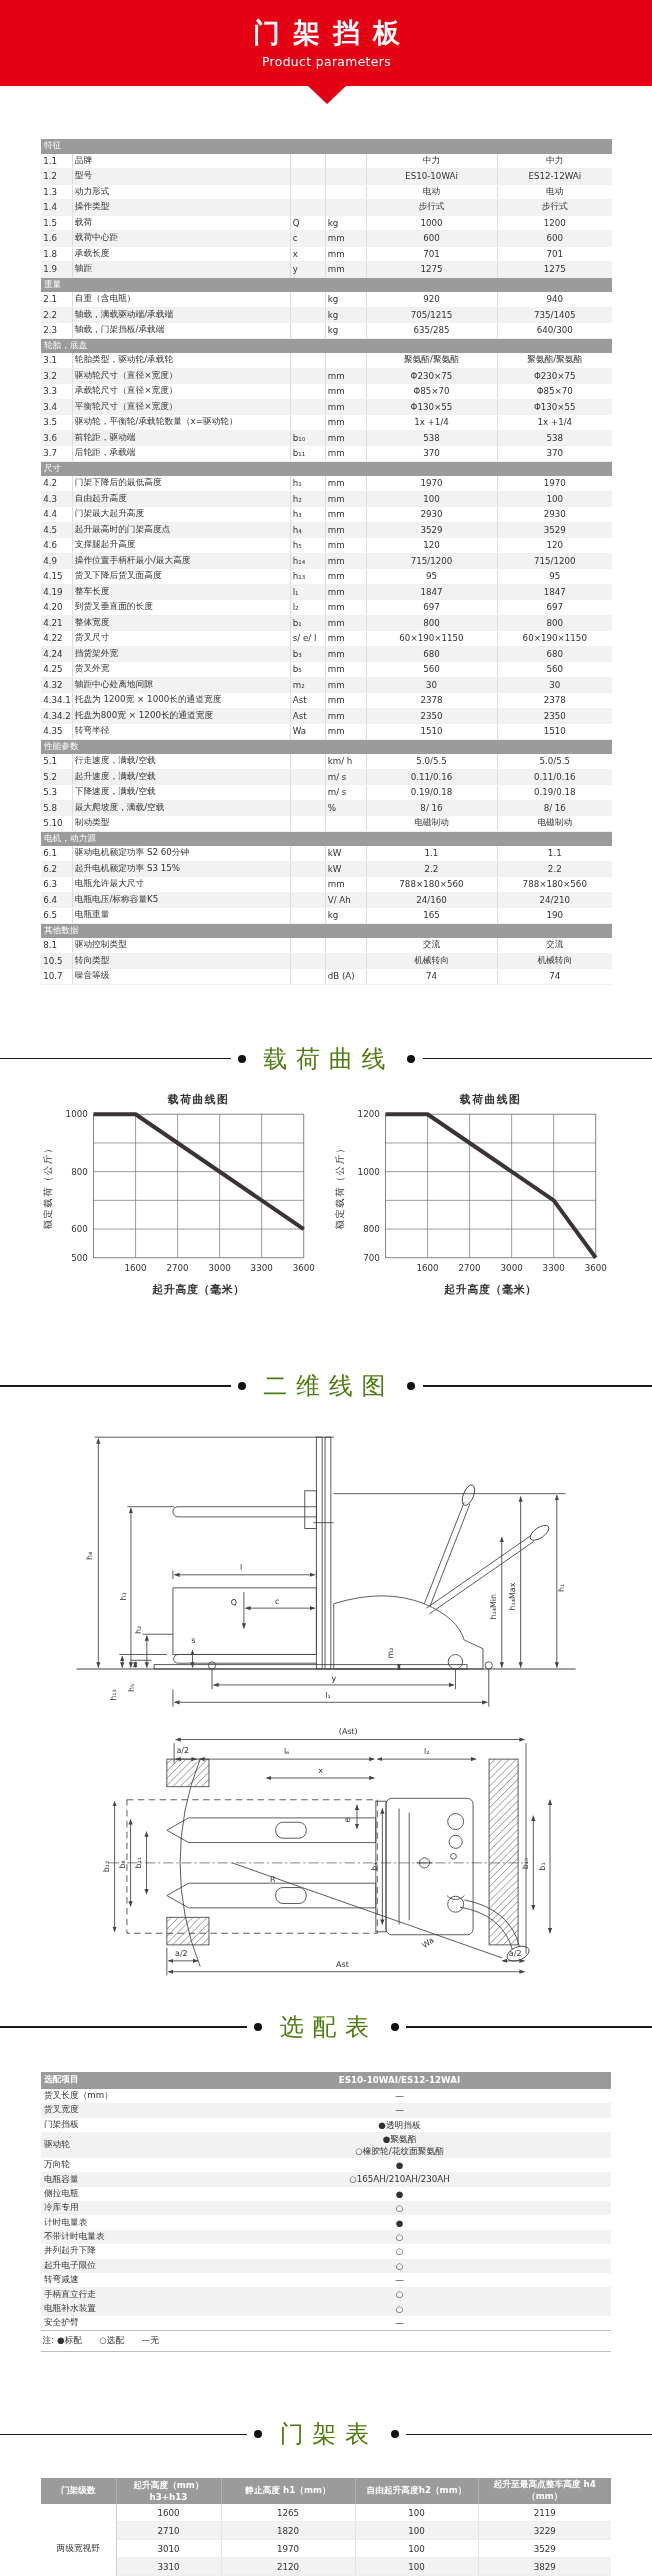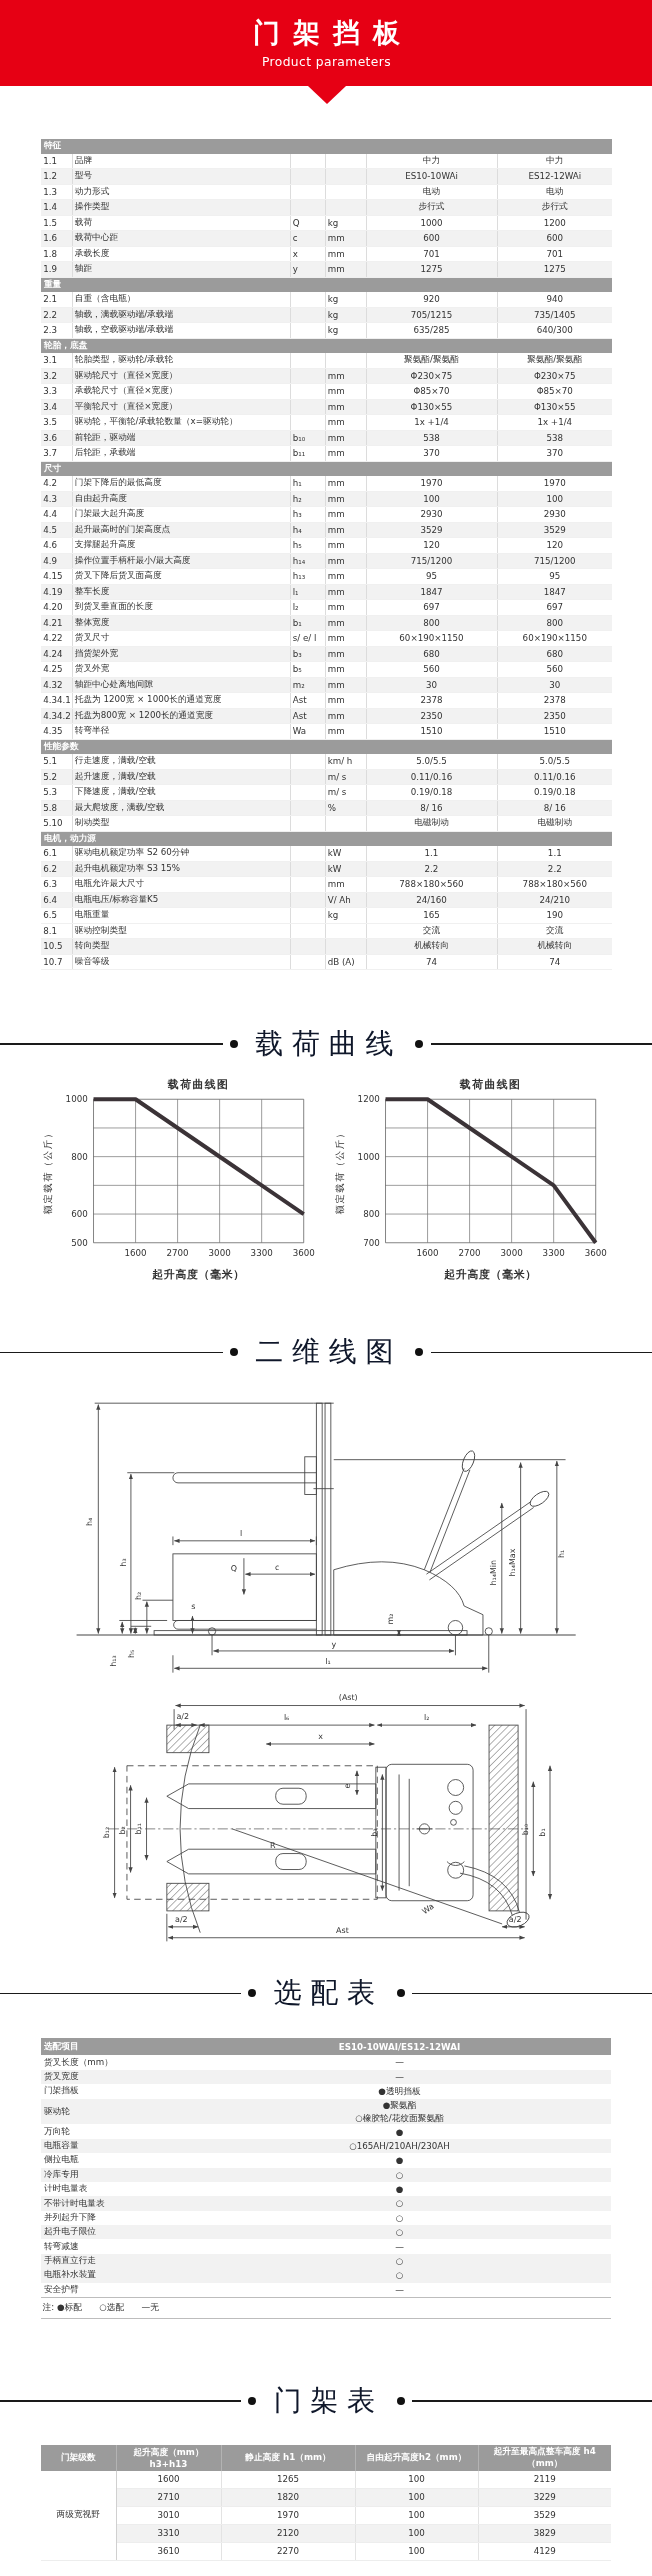--- a/index.html
+++ b/index.html
@@ -12,30 +12,30 @@
   .banner-sub{font-size:12.3px;margin-top:3.6px;letter-spacing:0.4px;}
   .banner-tri{width:0;height:0;margin:0 auto;border-left:19.6px solid transparent;border-right:19.6px solid transparent;border-top:18px solid #e60014;}
 
   
   table{border-collapse:collapse;table-layout:fixed;}
   .spec{width:570px;margin:35px 41px 0;font-size:8.7px;border-bottom:0.7px solid #c9c9c9;}
   .spec td{height:14.5px;padding:0 2.2px;border-right:0.7px solid #dcdcdc;overflow:hidden;white-space:nowrap;}
   .spec td:last-child{border-right:none;}
   .spec tr.alt{background:#f2f2f2;}
   .spec tr.data td{border-bottom:0.7px solid #f0f0f0;}
-  .spec td.sec{background:#9b9b9b;color:#fff;font-weight:bold;border-right:none;padding-left:2.9px;}
+  .spec td.sec{background:#9b9b9b;color:#fff;font-weight:normal;border-right:none;padding-left:2.9px;}
   .spec td.val{text-align:center;}
 
   
   .divider{display:flex;align-items:center;height:30px;}
   .divider .hl{flex:1;height:1.5px;background:#1a1a1a;}
   .divider .dot{width:8px;height:8px;border-radius:50%;background:#111;margin:0 7.3px;flex:none;}
-  .divider .dt{font-size:28px;color:#0f172a;letter-spacing:8.7px;text-indent:4.4px;margin:0 5.8px;white-space:nowrap;}
+  .divider .dt{font-size:24px;color:#4d7c0f;letter-spacing:8.7px;text-indent:4.4px;margin:0 5.8px;white-space:nowrap;}
   #div-load{margin-top:59px;}
-  #div-2d{margin-top:39px;}
+  #div-2d{margin-top:58px;}
   #div-opt{margin-top:19px;}
   #div-mast{margin-top:67px;}
 
   
   .charts{display:flex;justify-content:center;gap:4.4px;margin-top:17.4px;}
   svg text{font-family:"DejaVu Sans","Liberation Sans",sans-serif;}
 
   
   .drawing{text-align:center;}
   .drawing.side{margin-top:13px;}
@@ -161,21 +161,21 @@
         <tr class="data alt">
           <td class="num">2.2</td>
           <td class="name">轴载，满载驱动端/承载端</td>
           <td class="sym"></td>
           <td class="unit">kg</td>
           <td class="val">705/1215</td>
           <td class="val">735/1405</td>
         </tr>
         <tr class="data">
           <td class="num">2.3</td>
-          <td class="name">轴载，空载驱动端/承载端</td>
+          <td class="name">轴载，门架挡板/承载端</td>
           <td class="sym"></td>
           <td class="unit">kg</td>
           <td class="val">635/285</td>
           <td class="val">640/300</td>
         </tr>
         <tr>
           <td colspan="6" class="sec">轮胎，底盘</td>
         </tr>
         <tr class="data">
           <td class="num">3.1</td>
@@ -450,20 +450,23 @@
           <td class="val">24/160</td>
           <td class="val">24/210</td>
         </tr>
         <tr class="data">
           <td class="num">6.5</td>
           <td class="name">电瓶重量</td>
           <td class="sym"></td>
           <td class="unit">kg</td>
           <td class="val">165</td>
           <td class="val">190</td>
+        </tr>
+        <tr>
+          <td colspan="6" class="sec">其他数据</td>
         </tr>
         <tr class="data">
           <td class="num">8.1</td>
           <td class="name">驱动控制类型</td>
           <td class="sym"></td>
           <td class="unit"></td>
           <td class="val">交流</td>
           <td class="val">交流</td>
         </tr>
         <tr class="data alt">

